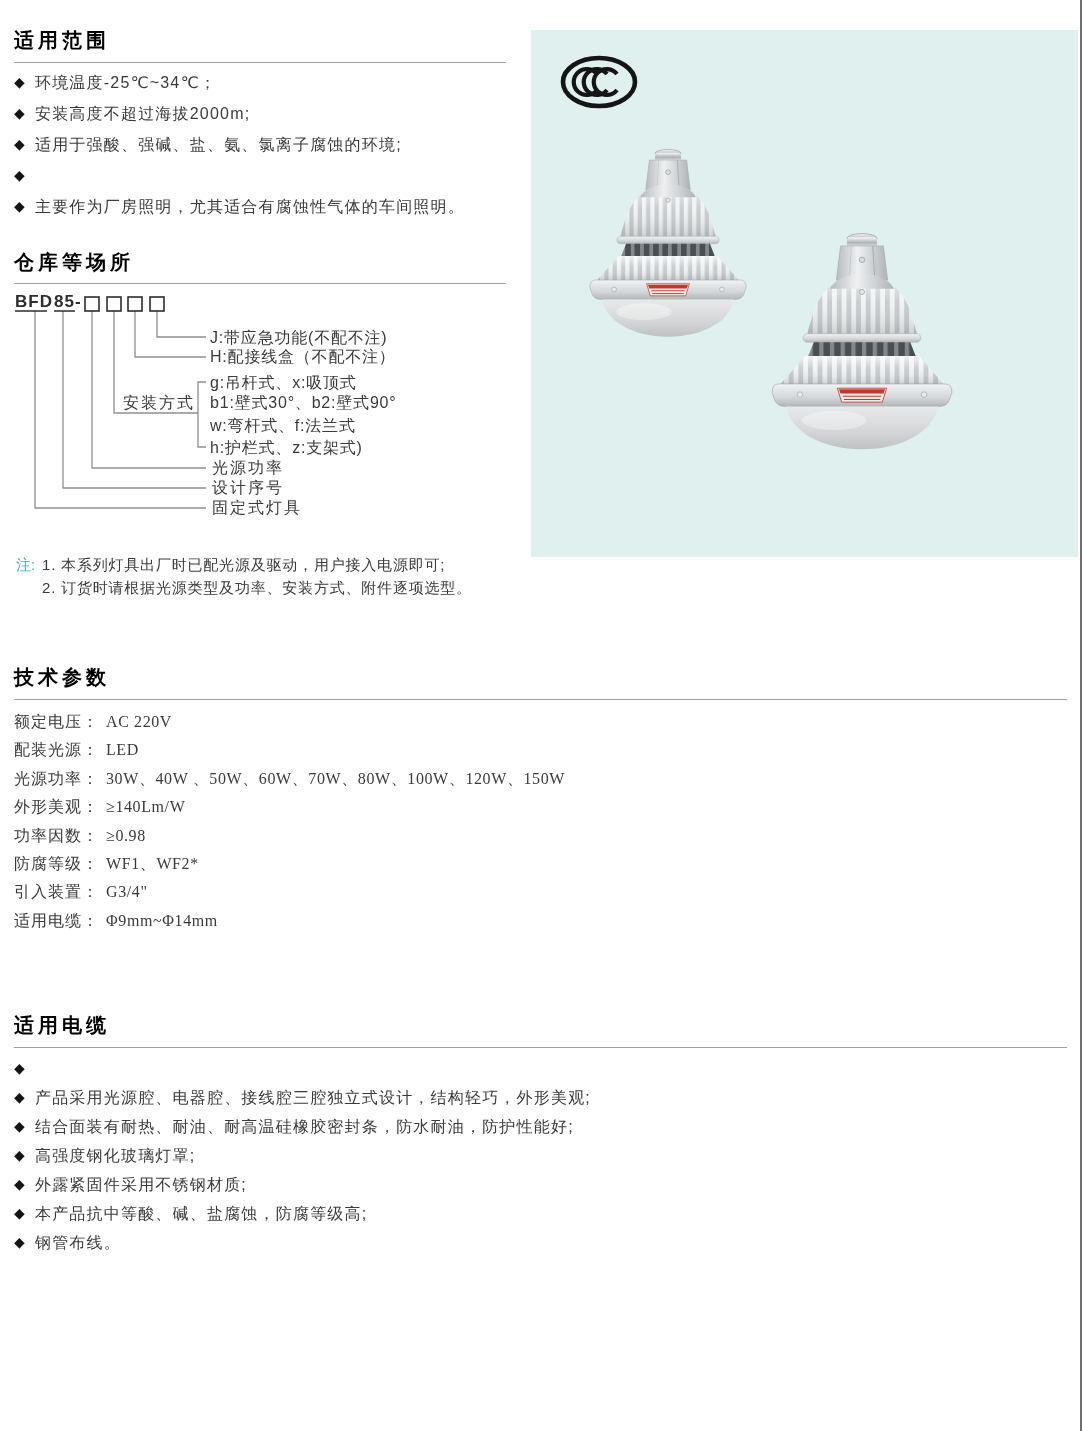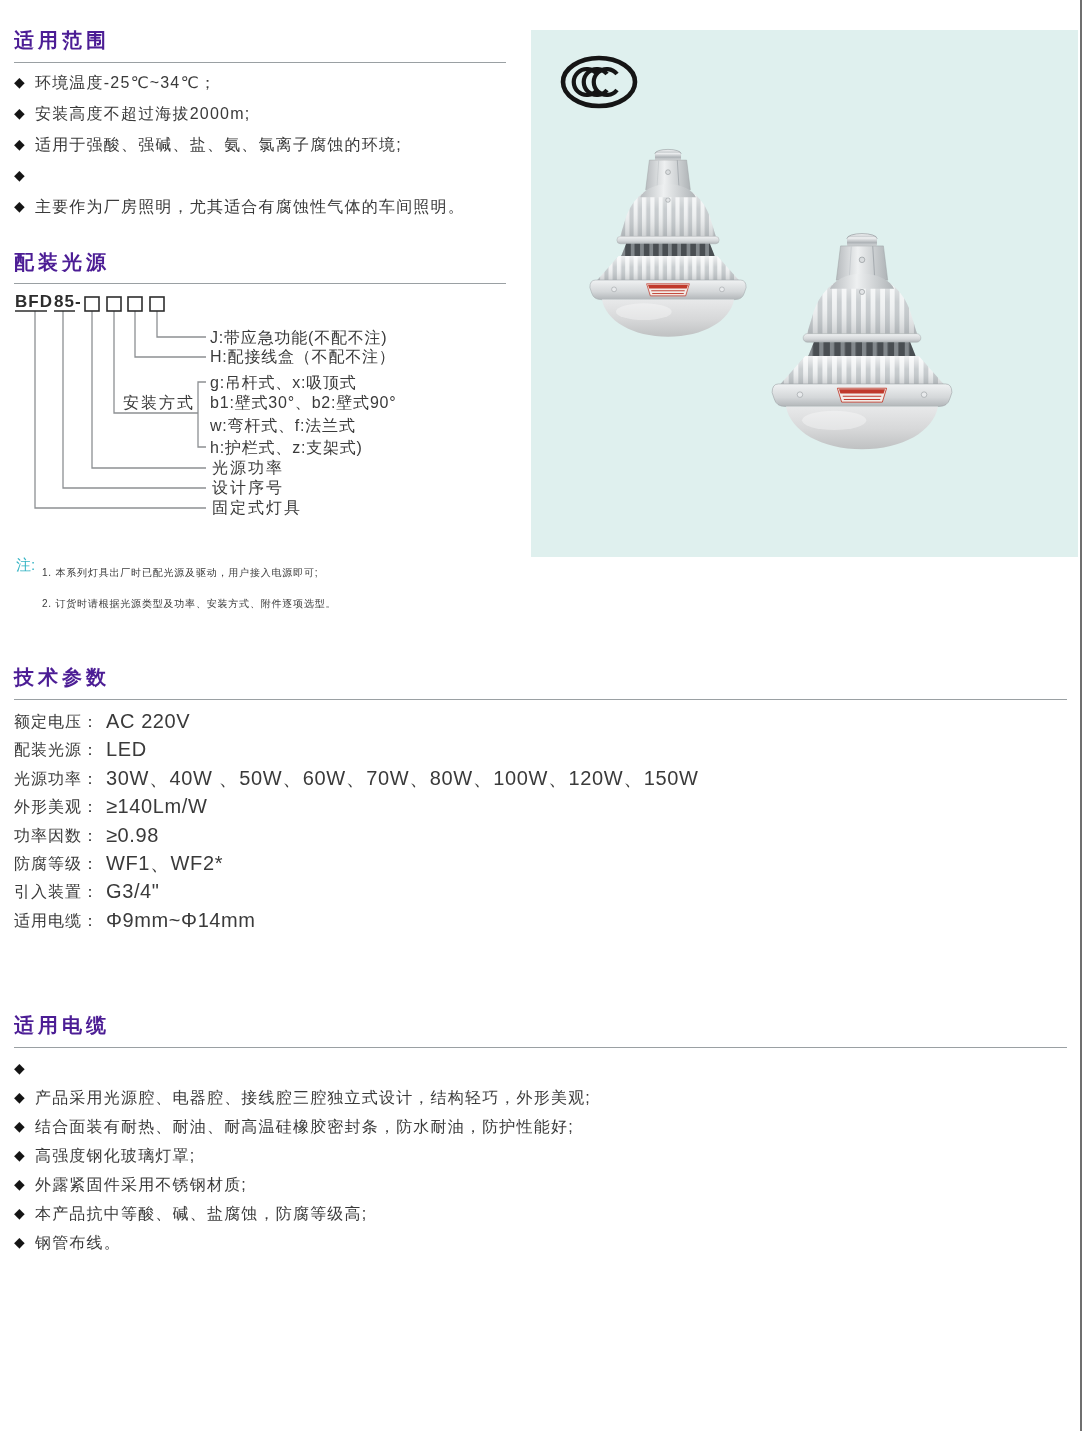--- a/index.html
+++ b/index.html
@@ -8,51 +8,51 @@
     position:relative;
     background:#ffffff;
     font-family:"Liberation Sans","DejaVu Sans",sans-serif;
     color:#3a3a3a;
     overflow:hidden;
   }
   .page-edge {
     position:absolute; right:0; top:0; bottom:0; width:2px; background:#6f6f6f;
   }
   .sec-title {
-    color:#4c1d95; font-size:20px; font-weight:bold; letter-spacing:4px;
+    color:#000000; font-size:20px; font-weight:bold; letter-spacing:4px;
   }
   .sec-rule { height:1px; background:#9aa0a3; }
   
   .scope { position:absolute; left:14px; top:27px; width:492px; }
   .scope .sec-rule { margin-top:8px; width:492px; }
   .bullet-list { margin-top:10px; list-style:none; }
   .bullet-list li {
     font-size:16px; letter-spacing:1.2px; line-height:19px;
     margin-bottom:12px; display:flex; align-items:flex-start;
   }
   .diamond {
     font-size:14px; color:#141414; margin-right:9px; line-height:19px; flex:0 0 auto;
   }
   
   .selection { position:absolute; left:14px; top:249px; width:500px; }
   .selection .sec-rule { margin-top:7px; width:492px; }
   .model-svg { position:absolute; left:0px; top:39px; }
   .notes { position:absolute; left:16px; top:553px; width:480px; display:flex; }
   .notes .notes-label { color:#35b4c4; font-size:15px; width:26px; line-height:23px; flex:0 0 auto; }
-  .notes .note-line { font-size:10px; letter-spacing:0.8px; line-height:23px;margin-top:8px; }
+  .notes .note-line { font-size:15px; letter-spacing:0.8px; line-height:23px; }
   
   .panel { position:absolute; left:531px; top:30px; width:547px; height:527px; background:#dff0ee; }
   .panel svg { position:absolute; left:0; top:0; }
   
   .tech { position:absolute; left:14px; top:664px; width:1053px; }
   .tech .sec-rule { margin-top:8px; width:1053px; }
-  .param-rows { position:absolute; left:14px; top:712px; width:720px; }
+  .param-rows { position:absolute; left:14px; top:712px; width:720px;font-family:Liberation Serif, serif; }
   .param-row { display:flex; height:28.4px; align-items:flex-start; }
   .param-label { width:92px; flex:0 0 auto; font-size:16px; letter-spacing:1px; line-height:19px; }
-  .param-value { font-size:20px; letter-spacing:0.6px; line-height:19px; }
+  .param-value { font-size:16px; letter-spacing:0.6px; line-height:19px; }
   
   .features { position:absolute; left:14px; top:1012px; width:1053px; }
   .features .sec-rule { margin-top:8px; width:1053px; }
   .features .bullet-list { margin-top:11px; }
   .features .bullet-list li { margin-bottom:10px; }
 </style>
 </head>
 <body>
 
 <div class="page-edge"></div>
@@ -77,21 +77,21 @@
         <span class="diamond">◆</span>
       </li>
     <li>
         <span class="diamond">◆</span>
         <span>主要作为厂房照明，尤其适合有腐蚀性气体的车间照明。</span>
       </li>
   </ul>
 </section>
 
 <section class="selection">
-  <h2 class="sec-title">配装光源</h2>
+  <h2 class="sec-title">仓库等场所</h2>
   <div class="sec-rule"></div>
 
   <svg class="model-svg" width="500" height="240" viewBox="0 0 500 240">
     <g fill="none" stroke="#8d9093" stroke-width="1.3">
 
       <path d="M21,23 V220 H192"></path>
       <path d="M49,23 V200 H192"></path>
       <path d="M78,23 V180 H192"></path>
       <path d="M100,23 V125 H184"></path>
       <path d="M121,23 V69 H192"></path>

